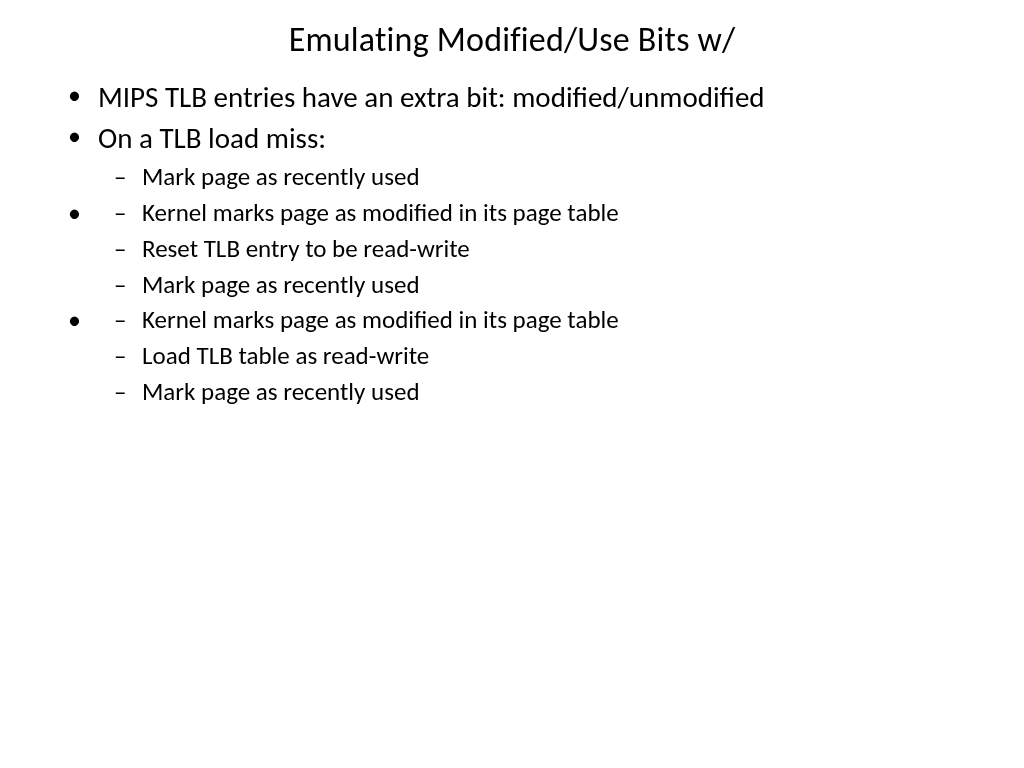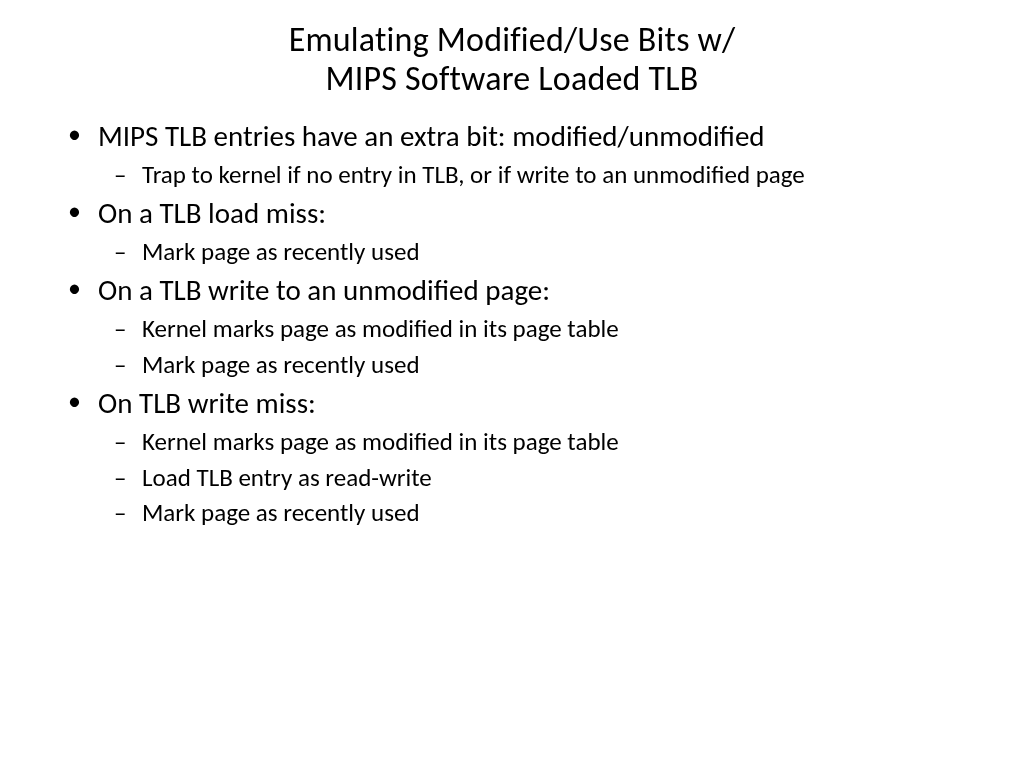--- a/index.html
+++ b/index.html
@@ -55,44 +55,39 @@
     position: absolute;
     left: -28px;
     top: 0;
   }
 </style>
 </head>
 <body>
 
 <div class="title">
   <span>Emulating Modified/Use Bits w/</span><br>
-  <span>MIPS Software Loaded TLB</span>
 </div>
 
 <ul class="top">
   <li>
     <span>MIPS TLB entries have an extra bit: modified/unmodified</span>
-    <ul class="sub">
-      <li><span>Trap to kernel if no entry in TLB, or if write to an unmodified page</span></li>
-    </ul>
   </li>
   <li>
     <span>On a TLB load miss:</span>
     <ul class="sub">
       <li><span>Mark page as recently used</span></li>
     </ul>
   </li>
   <li>
-    <span>On a TLB write to an unmodified page:</span>
     <ul class="sub">
       <li><span>Kernel marks page as modified in its page table</span></li>
+      <li><span>Reset TLB entry to be read-write</span></li>
       <li><span>Mark page as recently used</span></li>
     </ul>
   </li>
   <li>
-    <span>On TLB write miss:</span>
     <ul class="sub">
       <li><span>Kernel marks page as modified in its page table</span></li>
-      <li><span>Load TLB entry as read-write</span></li>
+      <li><span>Load TLB table as read-write</span></li>
       <li><span>Mark page as recently used</span></li>
     </ul>
   </li>
 </ul>
 
 </body></html>

